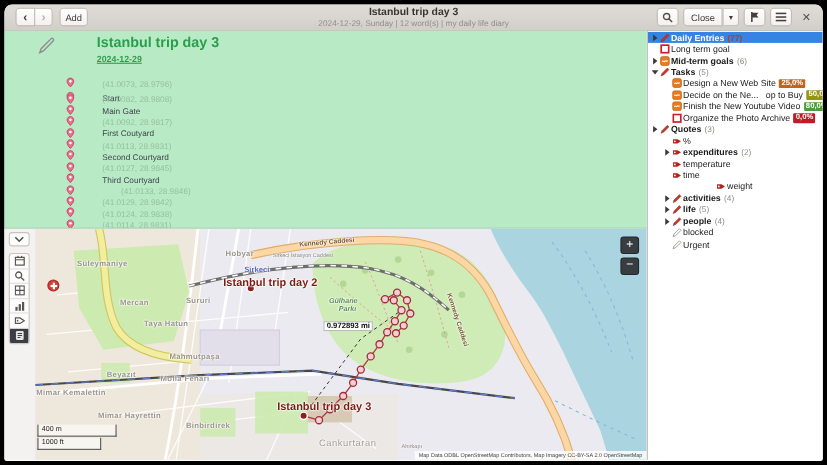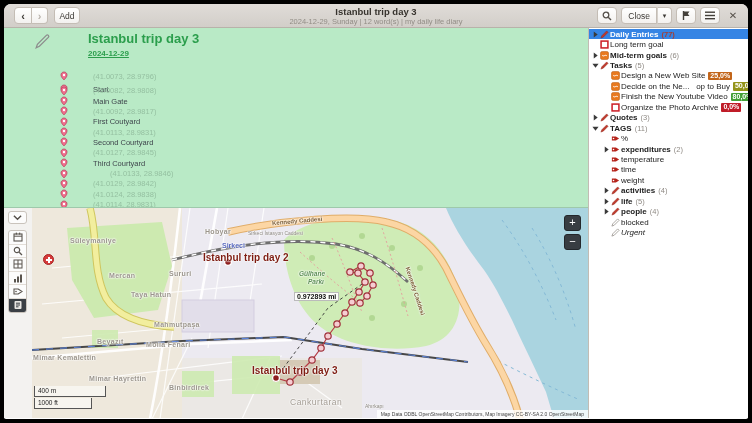--- a/index.html
+++ b/index.html
@@ -544,34 +544,20 @@
             </svg>
           </span>
           <span class="sicon">
             <svg viewBox="0 0 10 10" width="9" height="9">
               <path d="M1 9 L2 6.4 L7.4 1 L9 2.6 L3.6 8 Z" fill="#c0392b" stroke="#8e2418" stroke-width=".5"></path>
             </svg>
           </span>
           <span class="label bold">Quotes</span>
           <span class="count">(3)</span>
         </div>
-        <div class="srow" style="padding-left: 2px;">
-          <span class="expander">
-            <svg width="7" height="7" viewBox="0 0 8 8">
-              <path d="M0.5 2 L7.5 2 L4 6.5 Z" fill="#3a3a3a"></path>
-            </svg>
-          </span>
-          <span class="sicon">
-            <svg viewBox="0 0 10 10" width="9" height="9">
-              <path d="M1 9 L2 6.4 L7.4 1 L9 2.6 L3.6 8 Z" fill="#c0392b" stroke="#8e2418" stroke-width=".5"></path>
-            </svg>
-          </span>
-          <span class="label bold">TAGS</span>
-          <span class="count">(11)</span>
-        </div>
         <div class="srow" style="padding-left: 13px;">
           <span class="expander"></span>
           <span class="sicon">
             <svg viewBox="0 0 10 10" width="9" height="9">
               <path d="M1 2.8 L5.4 2.8 L9 5 L5.4 7.2 L1 7.2 Z" fill="#b5241c"></path>
               <circle cx="2.8" cy="5" r=".9" fill="#fff"></circle>
             </svg>
           </span>
           <span class="label">%</span>
         </div>
@@ -603,21 +589,21 @@
         <div class="srow" style="padding-left: 13px;">
           <span class="expander"></span>
           <span class="sicon">
             <svg viewBox="0 0 10 10" width="9" height="9">
               <path d="M1 2.8 L5.4 2.8 L9 5 L5.4 7.2 L1 7.2 Z" fill="#b5241c"></path>
               <circle cx="2.8" cy="5" r=".9" fill="#fff"></circle>
             </svg>
           </span>
           <span class="label">time</span>
         </div>
-        <div class="srow" style="padding-left: 13px;">
+        <div class="srow" style="padding-left: 13px; margin-left: 40px;">
           <span class="expander"></span>
           <span class="sicon">
             <svg viewBox="0 0 10 10" width="9" height="9">
               <path d="M1 2.8 L5.4 2.8 L9 5 L5.4 7.2 L1 7.2 Z" fill="#b5241c"></path>
               <circle cx="2.8" cy="5" r=".9" fill="#fff"></circle>
             </svg>
           </span>
           <span class="label">weight</span>
         </div>
         <div class="srow" style="padding-left: 13px;">
@@ -664,21 +650,21 @@
         </div>
         <div class="srow" style="padding-left: 13px;">
           <span class="expander"></span>
           <span class="sicon">
             <svg viewBox="0 0 10 10" width="9" height="9">
               <path d="M1 9 L2 6.4 L7.4 1 L9 2.6 L3.6 8 Z" fill="none" stroke="#9a958e" stroke-width=".9"></path>
             </svg>
           </span>
           <span class="label">blocked</span>
         </div>
-        <div class="srow" style="padding-left: 13px; font-style: italic;">
+        <div class="srow" style="padding-left: 13px;">
           <span class="expander"></span>
           <span class="sicon">
             <svg viewBox="0 0 10 10" width="9" height="9">
               <path d="M1 9 L2 6.4 L7.4 1 L9 2.6 L3.6 8 Z" fill="none" stroke="#9a958e" stroke-width=".9"></path>
             </svg>
           </span>
           <span class="label">Urgent</span>
         </div>
       </div>
   </div>

